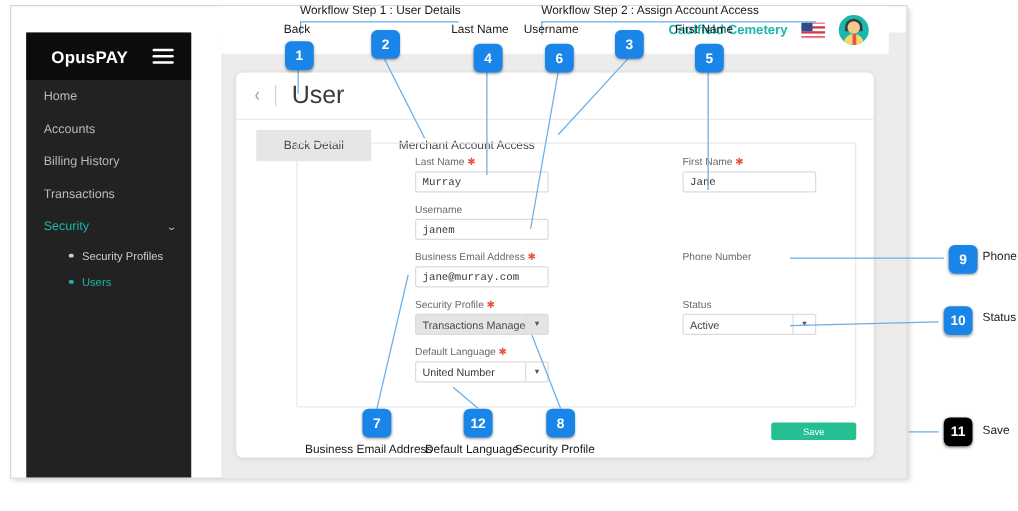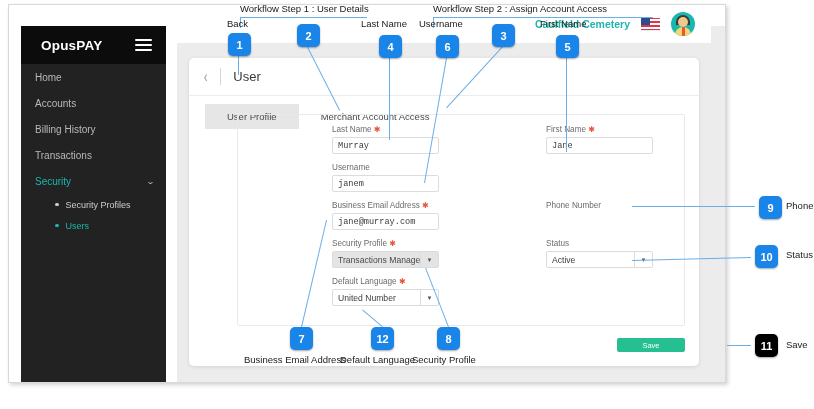--- a/index.html
+++ b/index.html
@@ -28,21 +28,21 @@
     box-shadow: 2px 2px 4px rgba(0,0,0,0.18);
     box-sizing: border-box;
     overflow: hidden;
   }
 
   
   #sidebar {
     position: absolute;
     left: 12px;
     top: 21px;
-    width: 145px;
+    width: 132px;
     height: 358px;
     background: #222222;
     overflow: hidden;
   }
   #sidebar-brandbar {
     height: 38px;
     background: #0c0c0c;
     display: flex;
     align-items: center;
     justify-content: space-between;
@@ -187,21 +187,21 @@
     border-bottom: 1px solid #ececec;
   }
   #back-arrow {
     font-size: 16px;
     color: #9a9a9a;
     cursor: pointer;
     line-height: 1;
     transform: scaleX(.72);
   }
   #head-sep { width:1px; height:17px; background:#d6d6d6; }
-  #page-title { font-size: 13px; color:#3b3b3b; }
+  #page-title { font-size: 20px; color:#3b3b3b; }
 
   #tabs { display:flex; padding: 8px 0 0 16px; }
   .tab {
     font-size: 9.5px; color:#4a4a4a;
     padding: 7px 22px;
     cursor: pointer;
     white-space: nowrap;
   }
   .tab.active { background:#e6e6e6; }
 
@@ -395,21 +395,21 @@
 
       <div id="card">
 
         <div id="card-head">
           <div id="back-arrow">‹</div>
           <div id="head-sep"></div>
           <div id="page-title">User</div>
         </div>
 
         <div id="tabs">
-            <div class="tab active">User Profile</div>
+            <div class="tab active">Back Detail</div>
             <div class="tab">Merchant Account Access</div>
           </div>
 
         <div id="form-box">
           <div id="form-grid">
               <div class="field" style="grid-column: 1;">
                 <div class="flabel"><span>Last Name</span><span class="req"> ✱</span></div>
                 <div class="finput">Murray</div>
               </div>
               <div class="field" style="grid-column: 2;">

